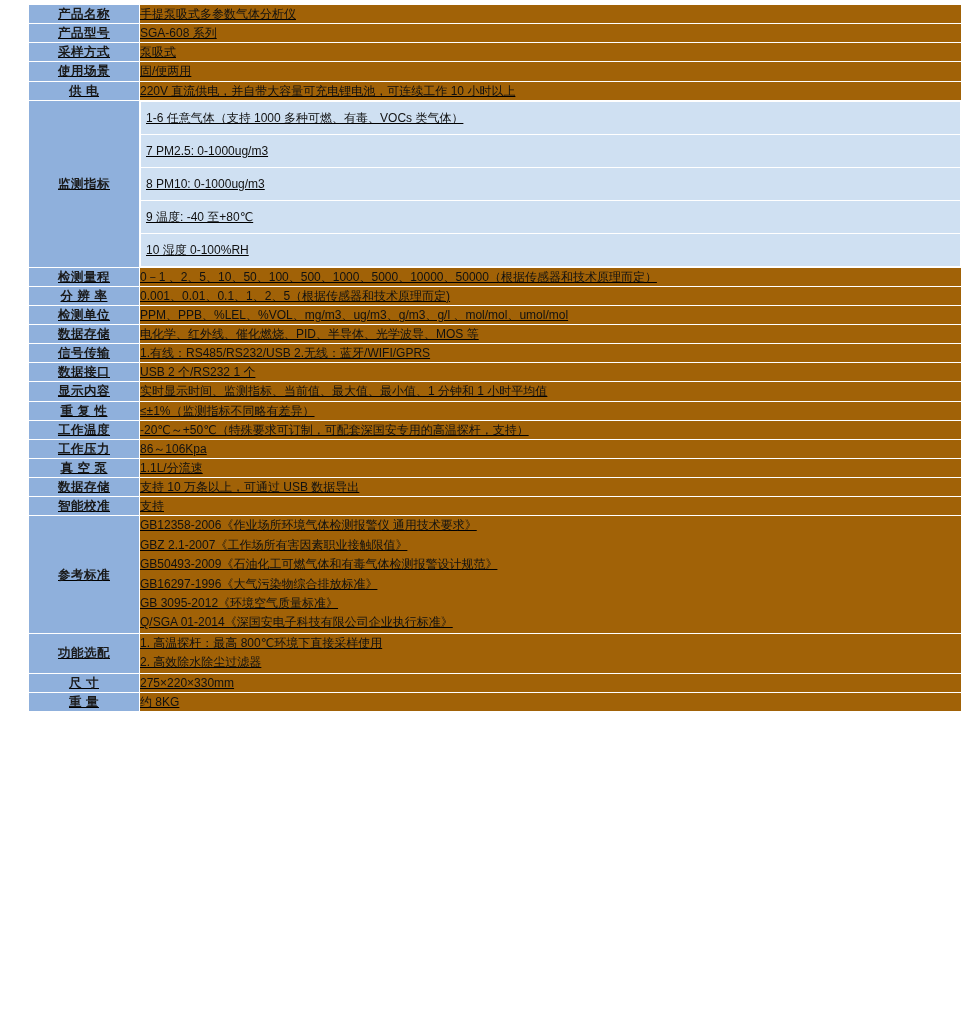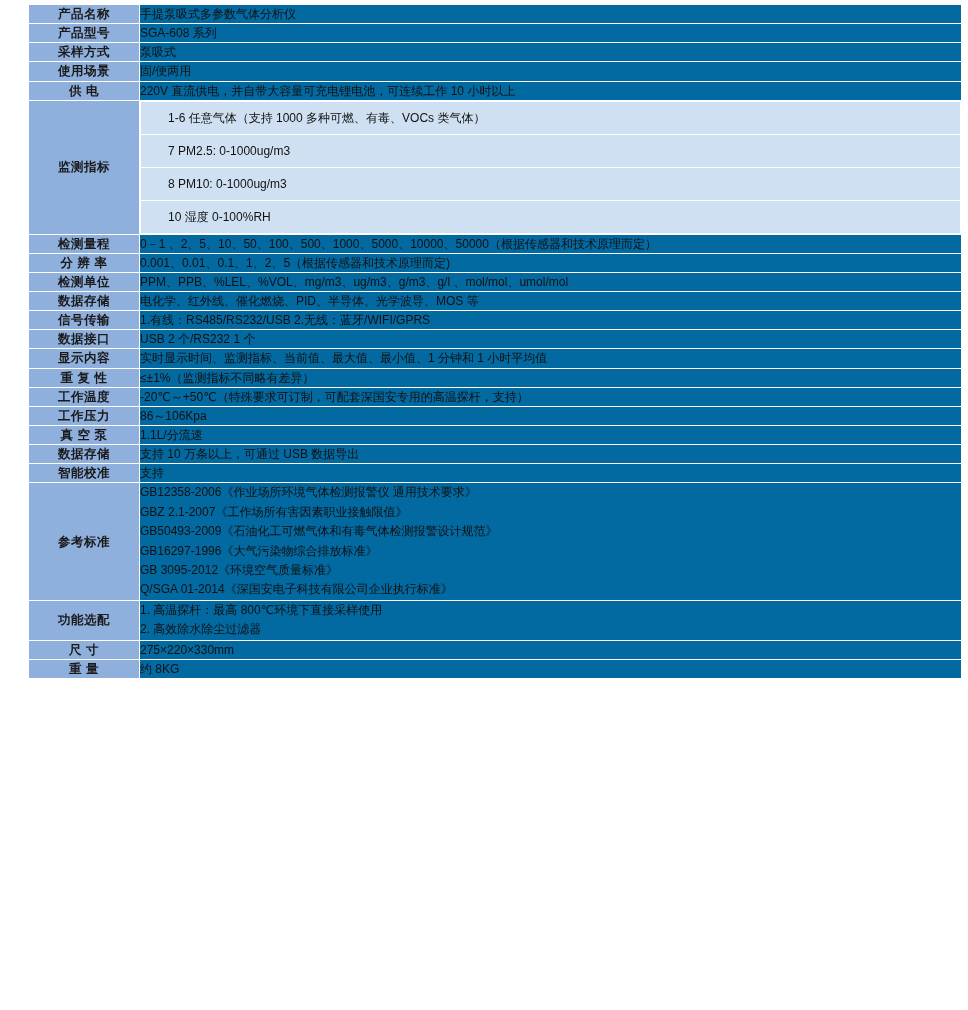--- a/index.html
+++ b/index.html
@@ -9,20 +9,21 @@
   }
   body {
     font-family: "Liberation Sans", "DejaVu Sans", sans-serif;
     font-size: 12px;
     color: #000000;
   }
   #spec-sheet {
     width: 796px;
     box-sizing: border-box;
     padding: 4px 6px 4px 28px;
+    text-decoration: underline;
   }
   table.spec-table {
     border-collapse: collapse;
     width: 934px;
     table-layout: fixed;
   }
   table.spec-table td {
     border: 1px solid #ffffff;
     vertical-align: middle;
     padding: 0;
@@ -32,39 +33,39 @@
     background: #8fb0dc;
     color: #1a1a1a;
     font-weight: bold;
     text-align: center;
     font-size: 12.5px;
     letter-spacing: 0.5px;
     padding: 7px 4px;
     line-height: 1.45;
   }
   td.value {
-    background: #0369a1;
+    background: #a16207;
     padding: 7px 9px;
     font-size: 12px;
     line-height: 1.5;
     color: #111111;
   }
   td.value.nested {
     padding: 0;
     background: transparent;
   }
   table.sub-table {
     border-collapse: collapse;
     width: 100%;
     table-layout: fixed;
   }
   table.sub-table td {
     border: 1px solid #ffffff;
     background: #cfe0f2;
-    padding: 7px 27px;
+    padding: 7px 5px;
     font-size: 12px;
     line-height: 1.5;
   }
   .multiline {
     white-space: pre-line;
     line-height: 1.62;
   }
 </style>
 </head>
 <body>
@@ -98,20 +99,23 @@
             <table class="sub-table">
               <tbody>
                 <tr>
                   <td>1-6 任意气体（支持 1000 多种可燃、有毒、VOCs 类气体）</td>
                 </tr>
                 <tr>
                   <td>7 PM2.5: 0-1000ug/m3</td>
                 </tr>
                 <tr>
                   <td>8 PM10: 0-1000ug/m3</td>
+                </tr>
+                <tr>
+                  <td>9 温度: -40 至+80℃</td>
                 </tr>
                 <tr>
                   <td>10 湿度 0-100%RH</td>
                 </tr>
               </tbody>
             </table>
           </td>
         </tr>
         <tr>
           <td class="label">检测量程</td>

